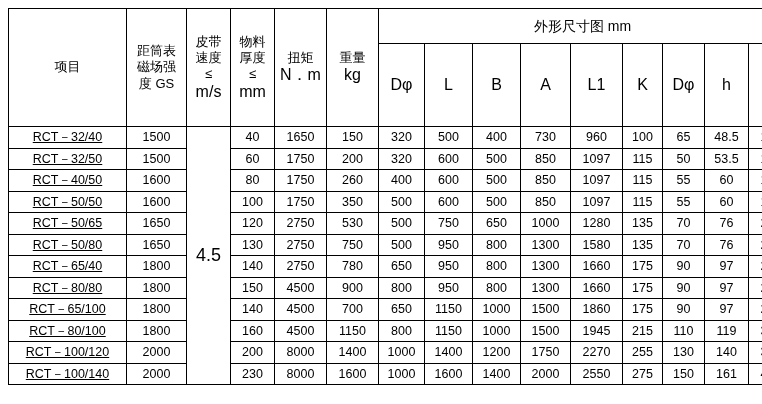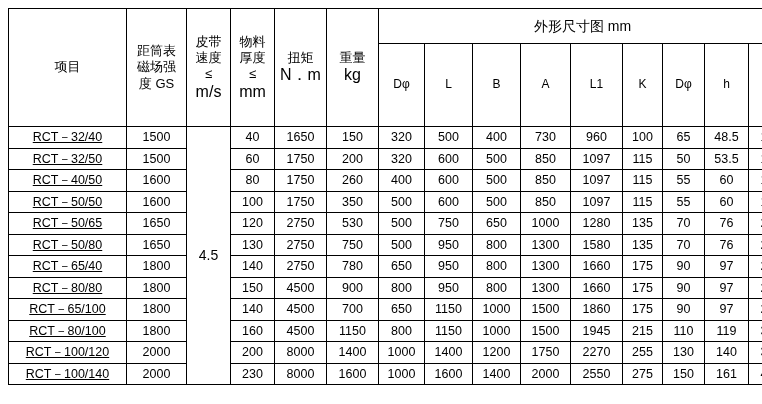--- a/index.html
+++ b/index.html
@@ -36,21 +36,21 @@
   
   .hdr-tall {
     height: 116px;
   }
   .hdr-group {
     height: 34px;
     font-size: 14px;
   }
   .hdr-sub {
     height: 82px;
-    font-size: 12px;
+    font-size: 16px;
   }
   .vlabel {
     font-size: 13px;
     line-height: 1.25;
   }
   .stack {
     display: flex;
     flex-direction: column;
     align-items: center;
     justify-content: center;
@@ -63,21 +63,21 @@
   
   tbody td {
     height: 20.5px;
     font-size: 12.5px;
   }
   td.model {
     font-size: 12.5px;
     text-decoration: underline;
   }
   td.speed-merged {
-    font-size: 14px;
+    font-size: 18px;
   }
 </style>
 </head>
 <body>
 
 <div id="spec-table-wrap">
   <table class="spec">
     <colgroup>
       <col style="width:118px">
       <col style="width:60px">

